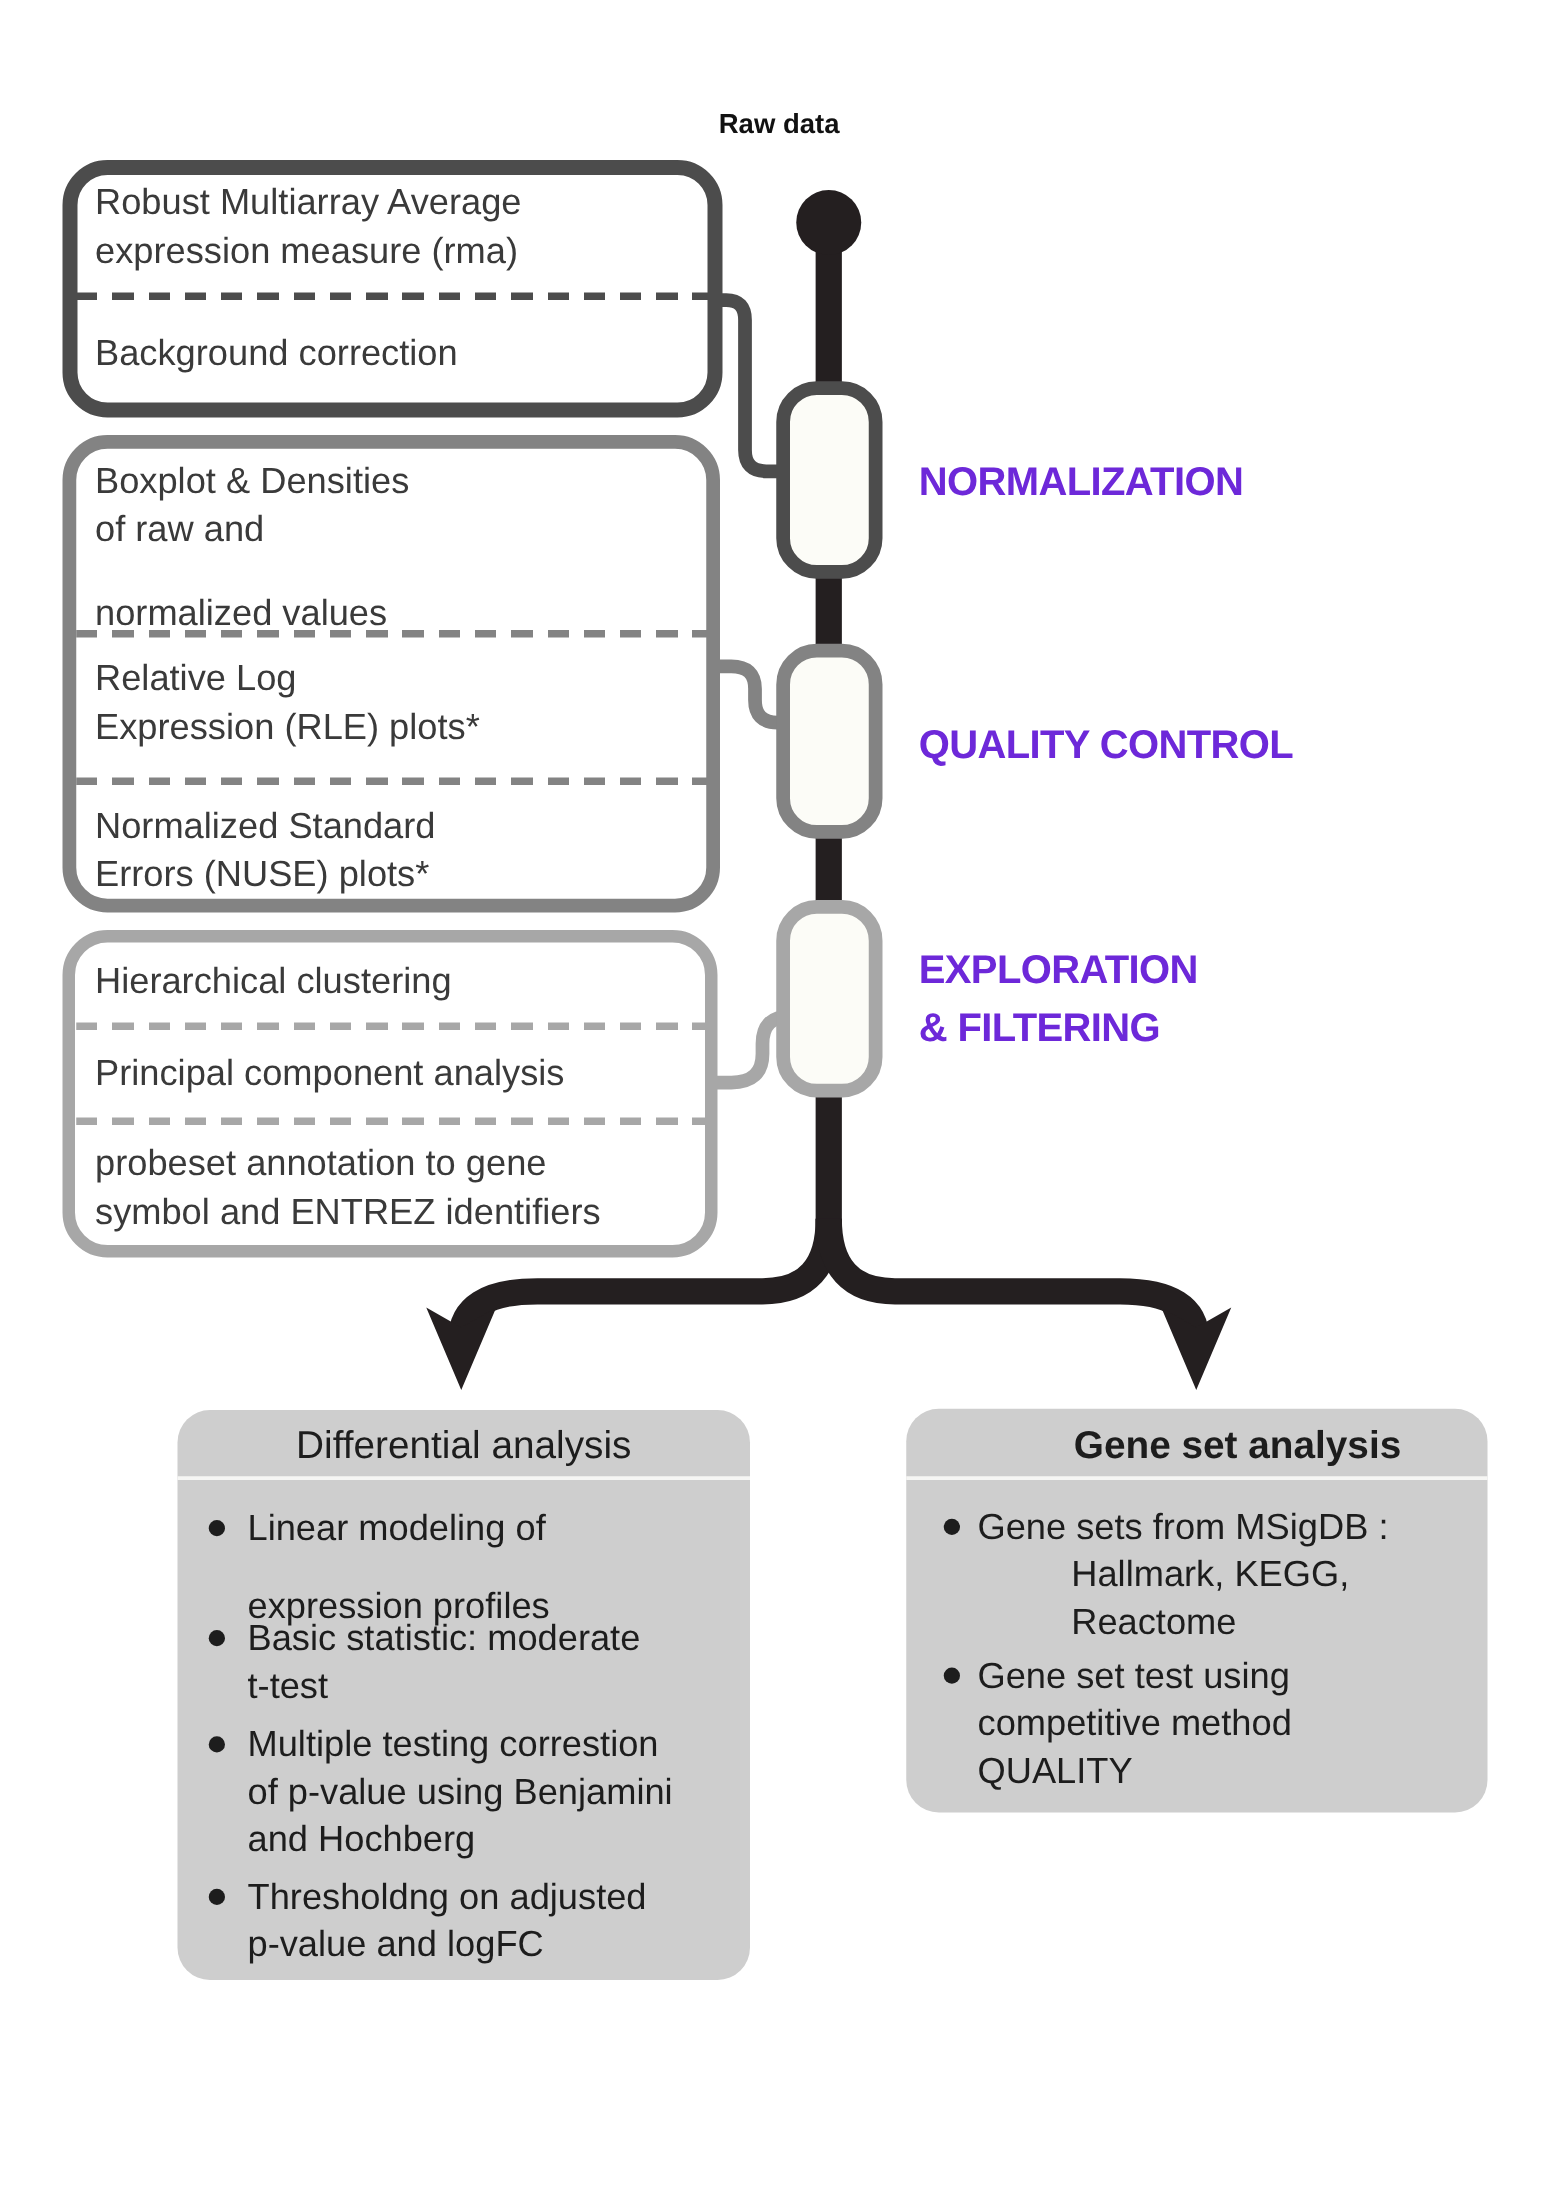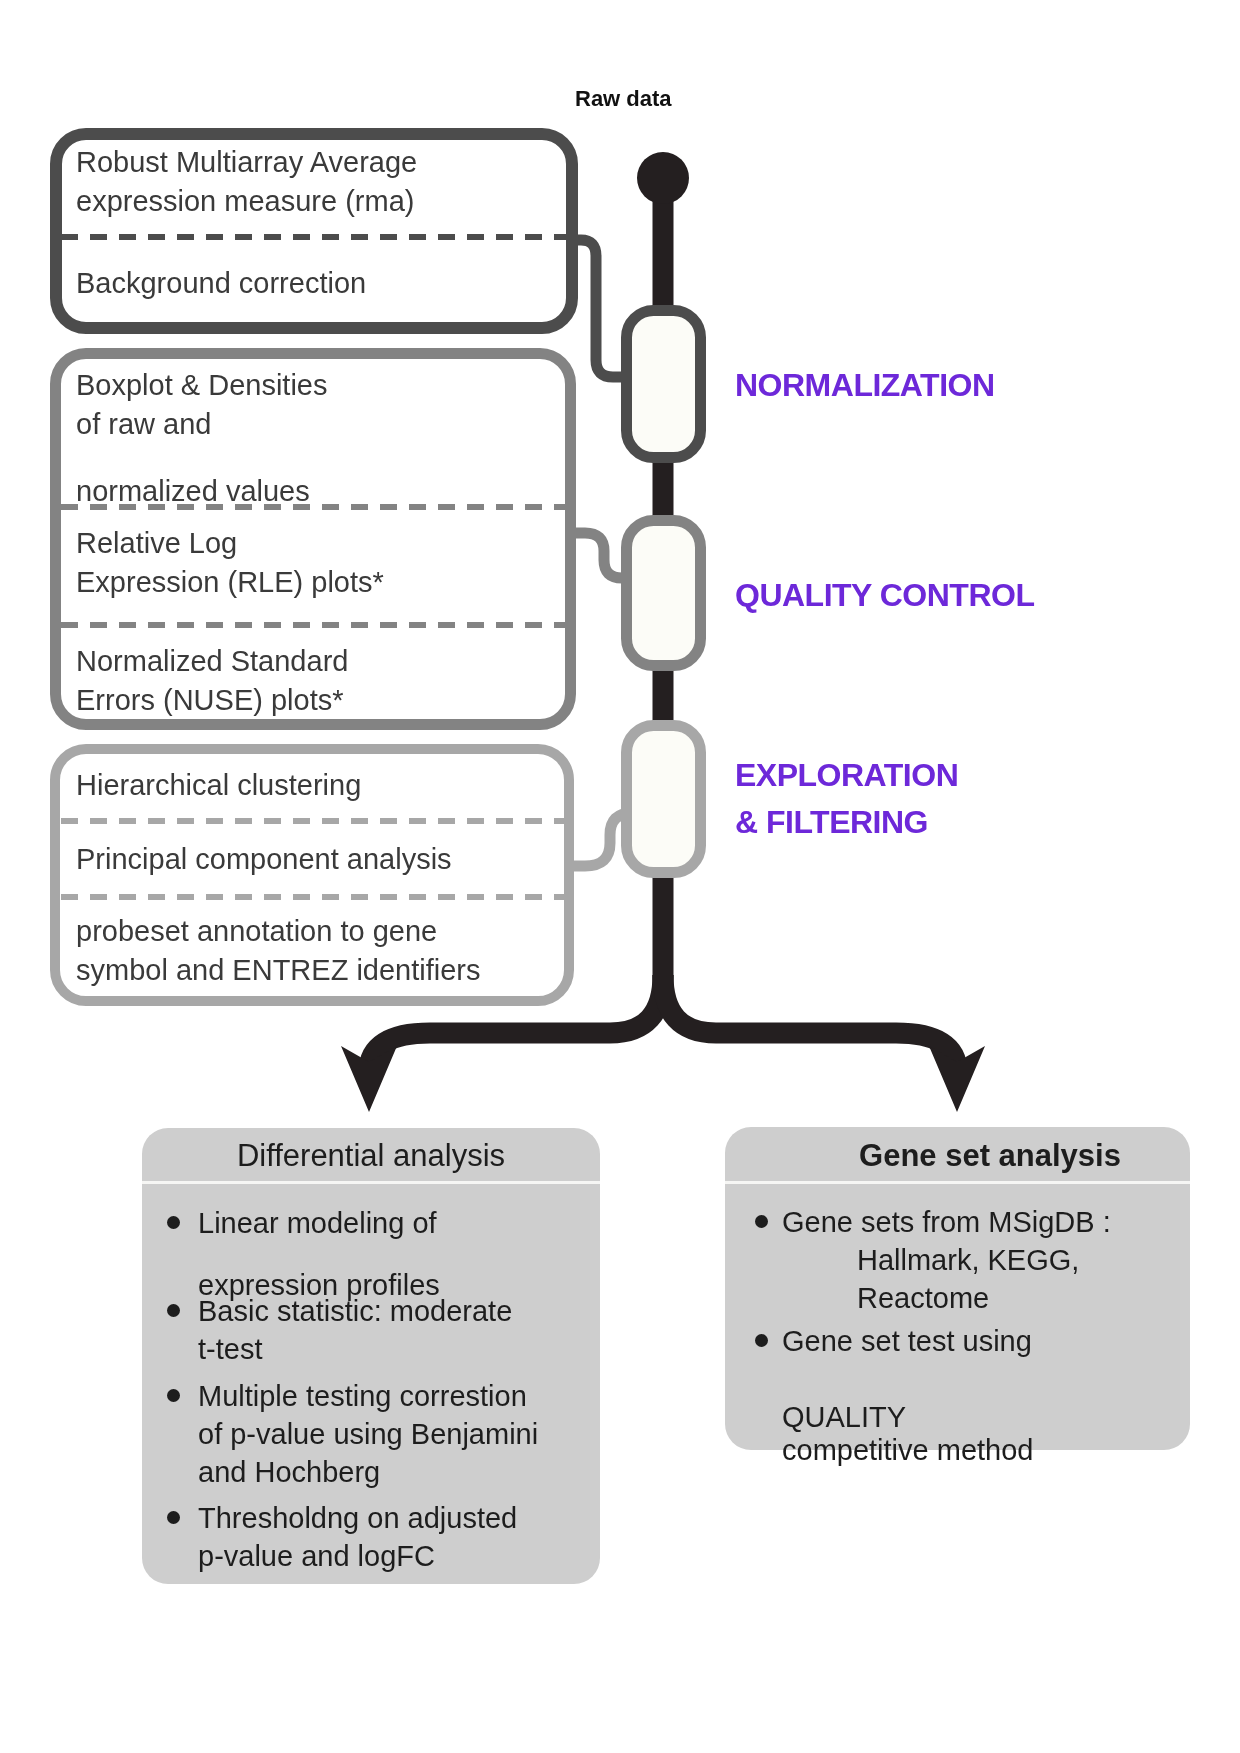--- a/index.html
+++ b/index.html
@@ -103,16 +103,16 @@
 
   <div class="panel panelR"></div>
   <div class="panel-title" style="left:725px;top:1138px;width:530px;font-weight:bold;">Gene set analysis</div>
   <div class="sep" style="left:725px;top:1181px;width:465px;"></div>
   <div class="bdot" style="left:755px;top:1215px;"></div>
   <div class="bt" style="left:782px;top:1203px;">Gene sets from MSigDB :</div>
   <div class="bt" style="left:857px;top:1241px;">Hallmark, KEGG,</div>
   <div class="bt" style="left:857px;top:1279px;">Reactome</div>
   <div class="bdot" style="left:755px;top:1334px;"></div>
   <div class="bt" style="left:782px;top:1322px;">Gene set test using</div>
-  <div class="bt" style="left:782px;top:1431px;">competitive method</div>
+  <div class="bt" style="left:782px;top:1360px;">competitive method</div>
   <div class="bt" style="left:782px;top:1398px;">QUALITY</div>
 
 </div>
 
 </body></html>

